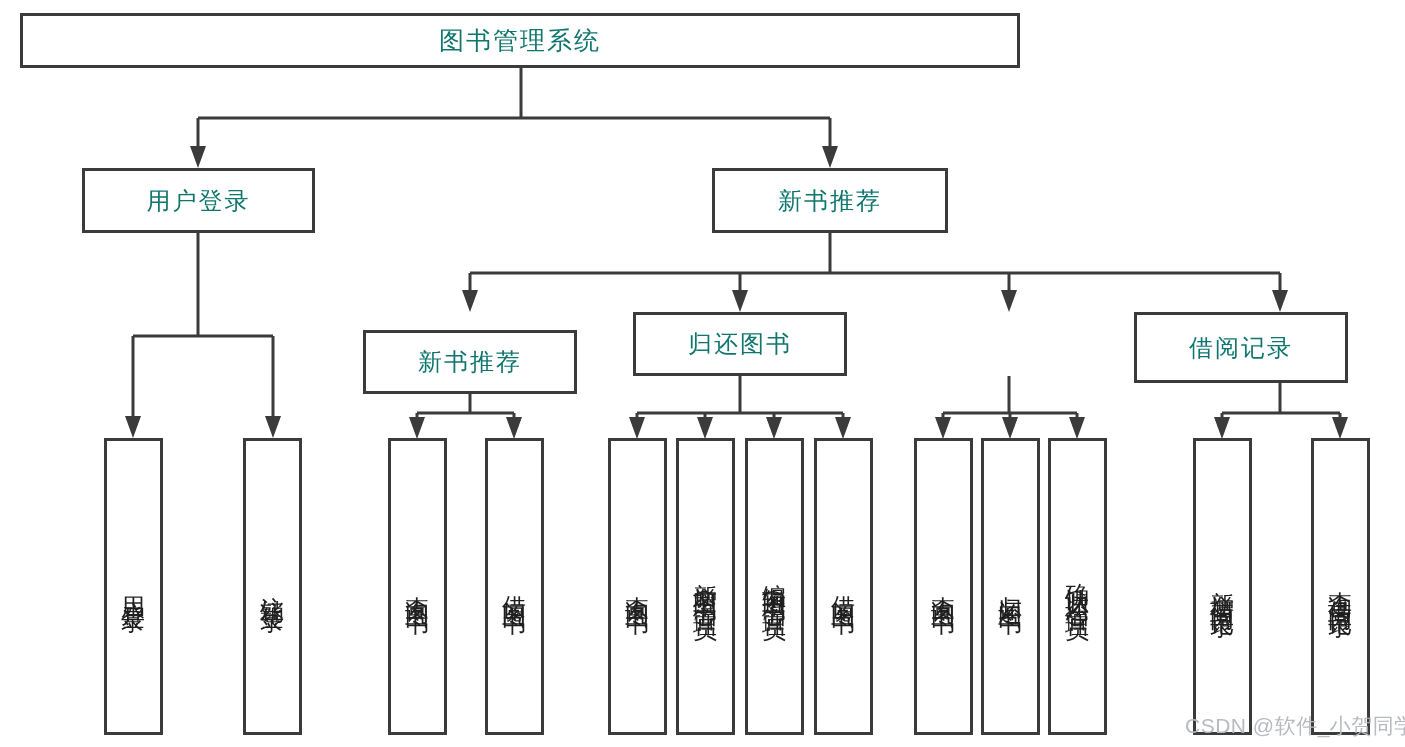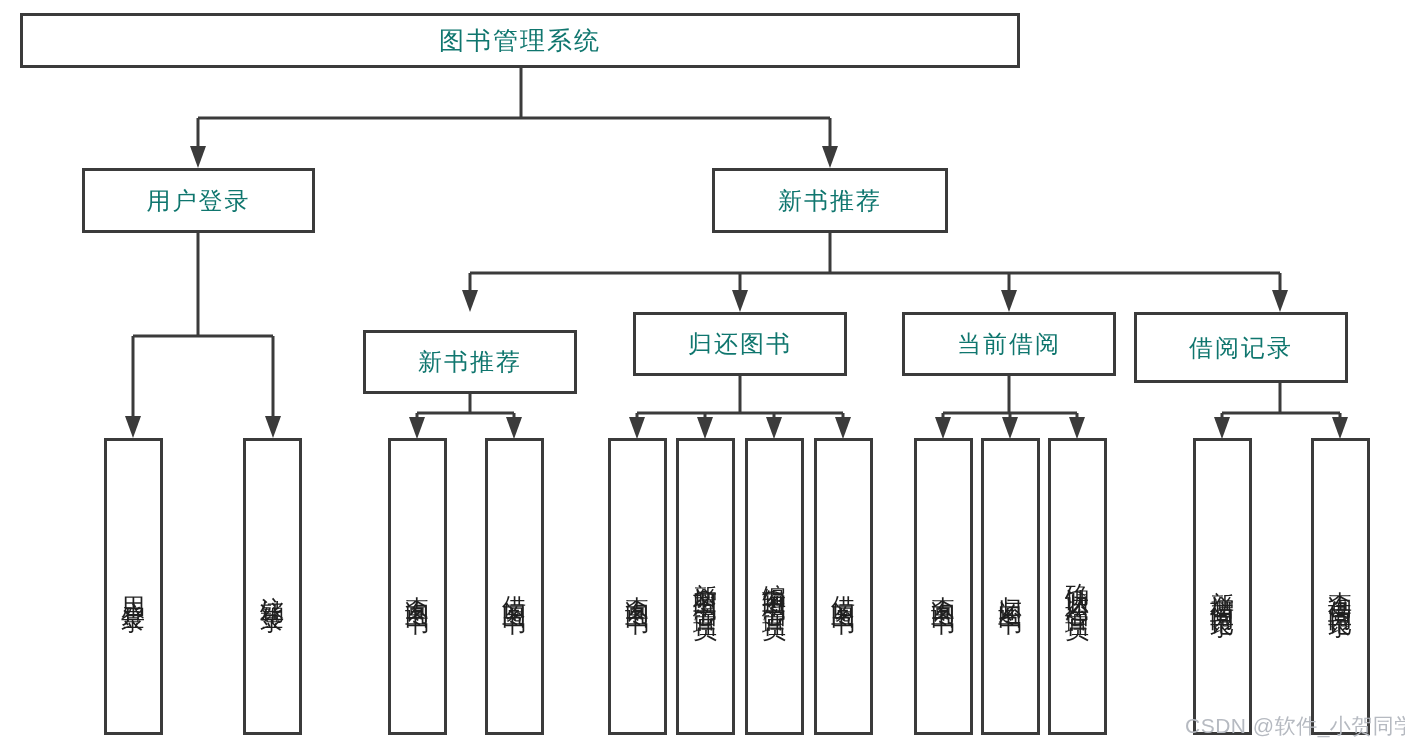--- a/index.html
+++ b/index.html
@@ -130,23 +130,20 @@
   <div class="box n-book-mgmt">
     <span class="h-label">新书推荐</span>
   </div>
 
   <div class="box n-new-book-rec">
     <span class="h-label">新书推荐</span>
   </div>
   <div class="box n-book-borrow">
     <span class="h-label">归还图书</span>
   </div>
-  <div class="box n-current-borrow">
-    <span class="h-label">当前借阅</span>
-  </div>
   <div class="box n-borrow-record">
     <span class="h-label">借阅记录</span>
   </div>
 
   <div class="box leaf n-ul-login">
     <span class="v-label">用户登录</span>
   </div>
   <div class="box leaf n-ul-logout">
     <span class="v-label">注销登录</span>
   </div>

